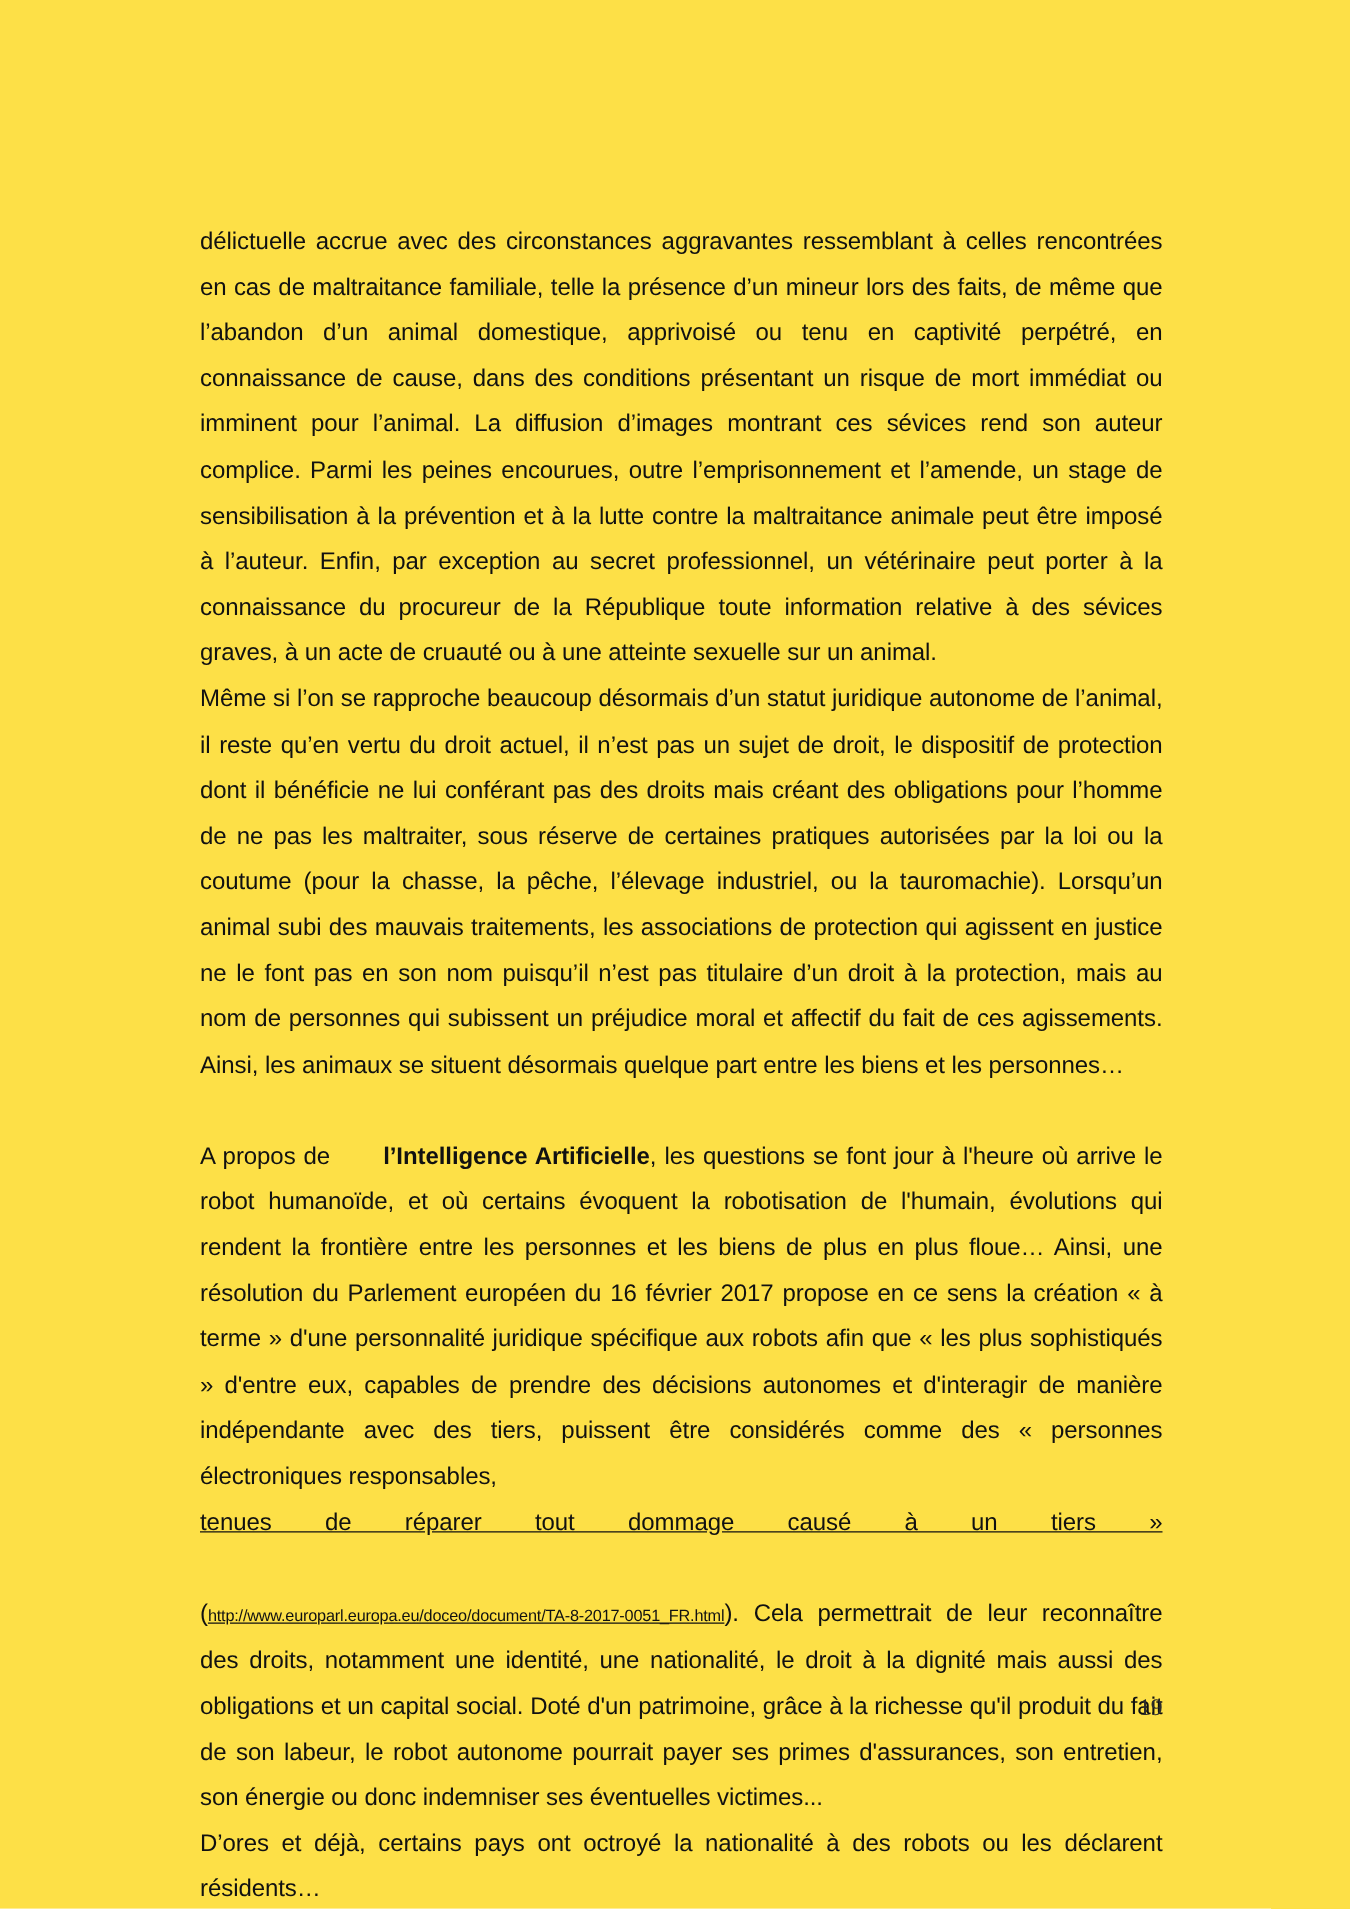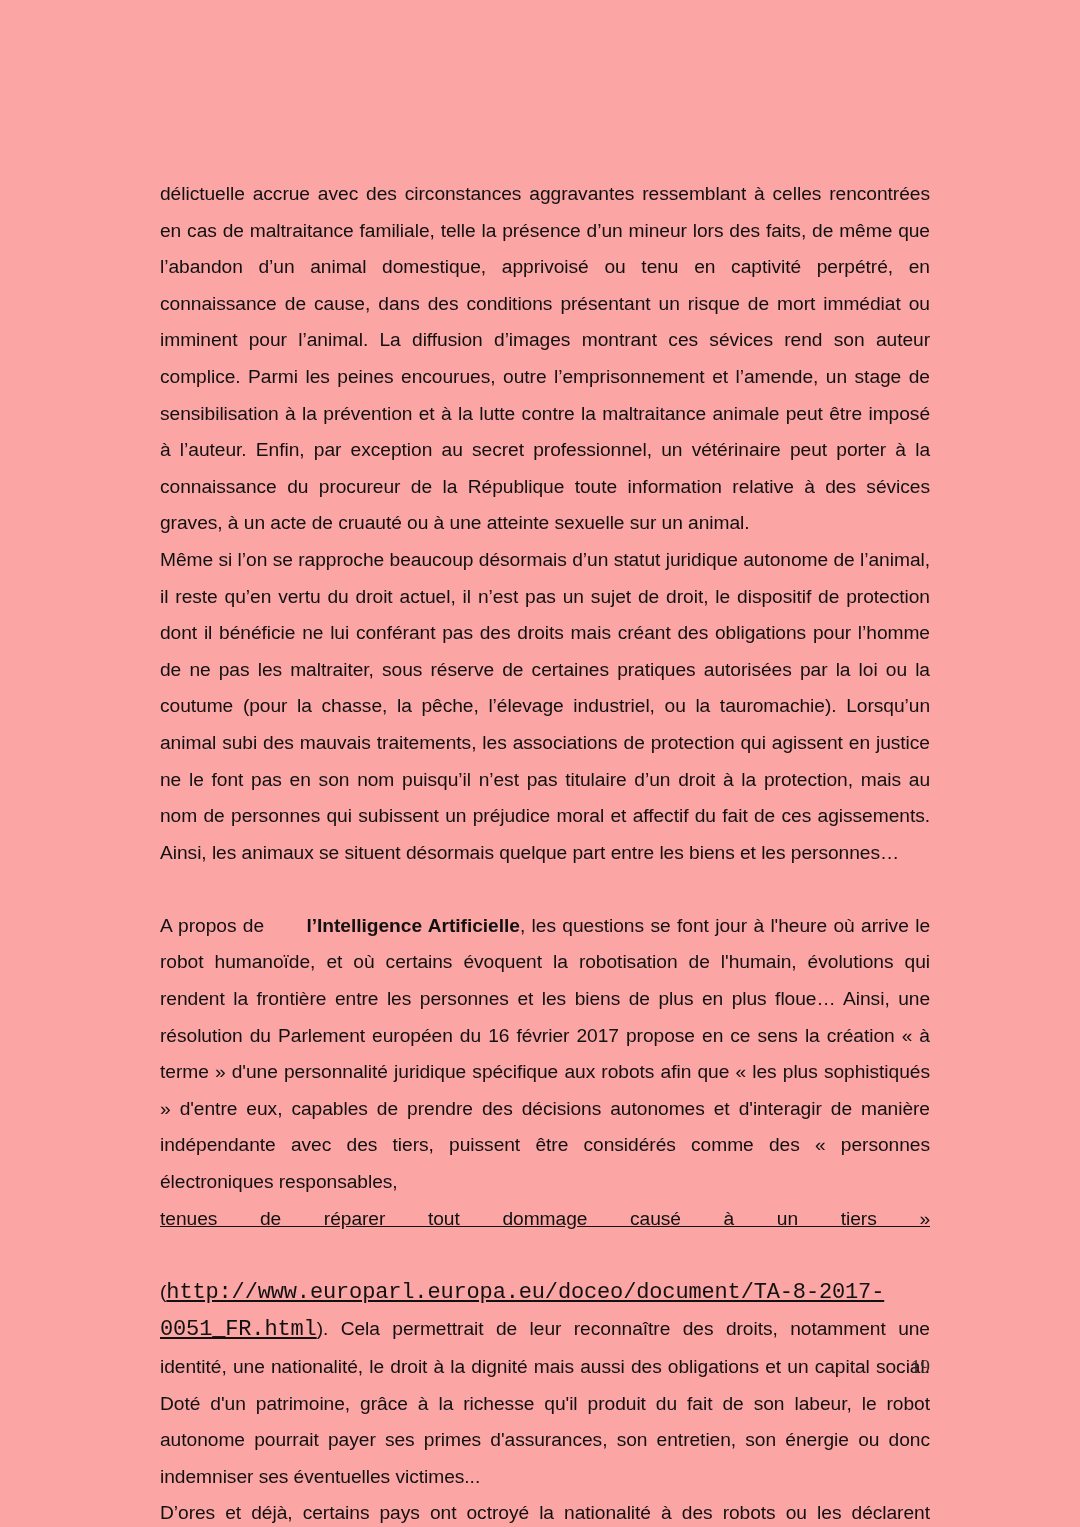--- a/index.html
+++ b/index.html
@@ -17,21 +17,21 @@
     color: #0d0d0d;
     -webkit-font-smoothing: antialiased;
   }
 
   .page {
     position: absolute;
     left: 0;
     top: 0;
     width: 1080px;
     height: 1527px;
-    background: #fca5a5;
+    background: #fde047;
   }
 
   .content {
     position: absolute;
     left: 160px;
     top: 176px;
     width: 770px;
   }
 
   p.para {
@@ -53,24 +53,23 @@
   p.para.tight-gap {
   }
 
   .b {
     font-weight: bold;
     margin-left: 36px;
   }
 
   .url {
     text-decoration: underline;
-    font-size: 22px;
+    font-size: 13px;
     letter-spacing: -0.15px;
     color: #111111;
-    font-family: Liberation Mono, monospace;
   }
 
   
   .spread-line {
     display: block;
     text-align: justify;
     text-decoration: underline;
   }
   .spread-line::after {
     content: "";

